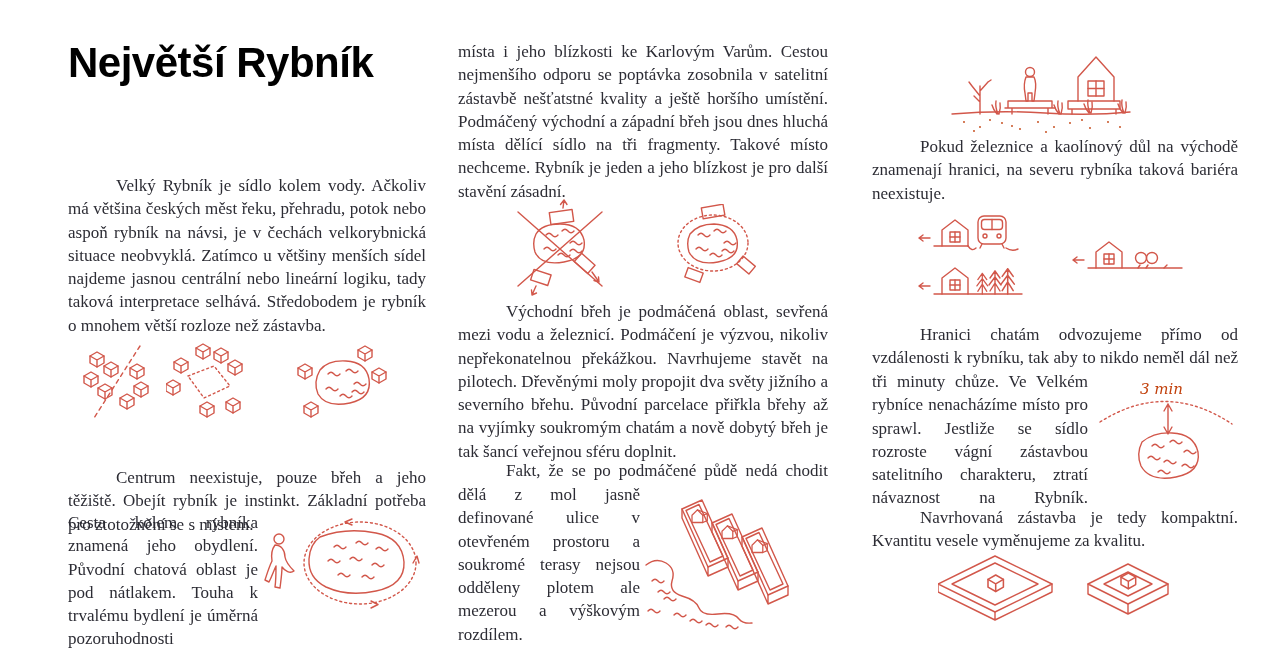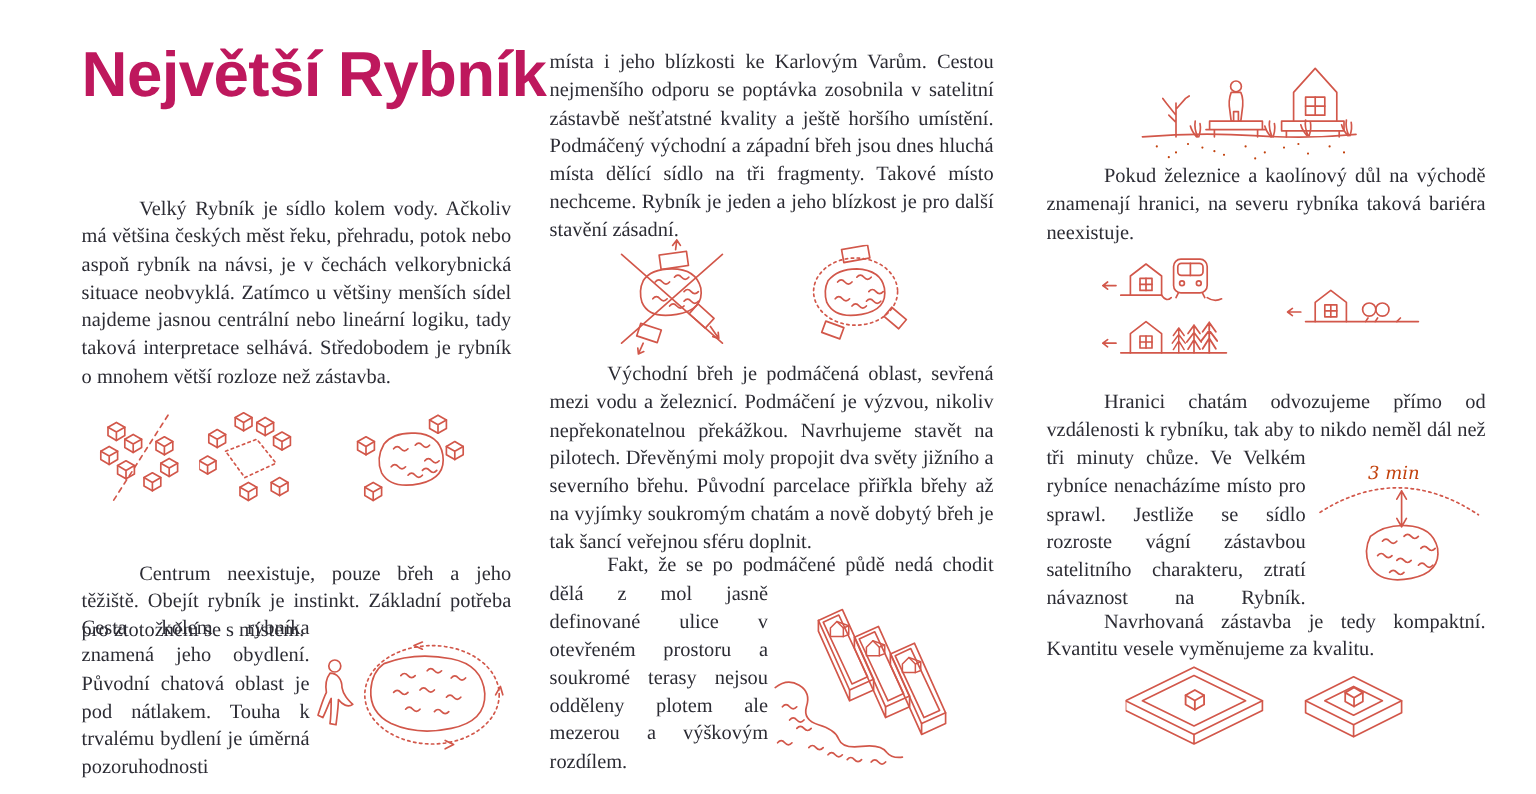--- a/index.html
+++ b/index.html
@@ -6,23 +6,23 @@
   .page{position:relative;width:1280px;height:662px;background:#ffffff;overflow:hidden;
         font-family:"Liberation Serif",serif;color:#2c2c34;}
   .col{position:absolute;top:0;height:662px;}
   #col1{left:68px;width:358px;}
   #col2{left:458px;width:370px;}
   #col3{left:872px;width:366px;}
   .blk{position:absolute;left:0;width:100%;}
   p{margin:0;font-size:17px;line-height:23.3px;text-align:justify;}
   .ind{text-indent:48px;}
   .jlast{text-align-last:justify;}
-  .ttl{font-family:"Liberation Sans",sans-serif;font-weight:700;font-size:53px;
-       line-height:46px;color:#be185d;letter-spacing:-0.5px;white-space:nowrap;}
-  .row{display:flex;align-items:center;}
+  .ttl{font-family:"Liberation Sans",sans-serif;font-weight:700;font-size:42px;
+       line-height:46px;color:#000000;letter-spacing:-0.5px;white-space:nowrap;}
+  .row{display:flex;align-items:flex-start;}
   .sk{color:#c2410c;}
   .sk svg{display:block;stroke:#d2574a;fill:none;stroke-width:1.4;
           stroke-linecap:round;stroke-linejoin:round;}
   .abs{position:absolute;}
   .narrow{flex:0 0 auto;}
 </style>
 </head>
 <body>
 
 <svg width="0" height="0" style="position:absolute">
@@ -49,21 +49,21 @@
     </g>
     <path id="larr" d="M12,0 H1 M1,0 L5,-3 M1,0 L5,3"></path>
   </defs>
 </svg>
 
 <div class="page">
 
   <div class="col" id="col1">
     <div class="blk ttl" style="top:40px">Největší Rybník</div>
 
-    <p class="blk ind" style="top:162px">Velký Rybník je sídlo kolem vody. Ačkoliv má většina českých měst řeku, přehradu, potok nebo aspoň rybník na návsi, je v čechách velkorybnická situace neobvyklá. Zatímco u většiny menších sídel najdeme jasnou centrální nebo lineární logiku, tady taková interpretace selhává. Středobodem je rybník o mnohem větší rozloze než zástavba.</p>
+    <p class="blk ind" style="top:174px">Velký Rybník je sídlo kolem vody. Ačkoliv má většina českých měst řeku, přehradu, potok nebo aspoň rybník na návsi, je v čechách velkorybnická situace neobvyklá. Zatímco u většiny menších sídel najdeme jasnou centrální nebo lineární logiku, tady taková interpretace selhává. Středobodem je rybník o mnohem větší rozloze než zástavba.</p>
 
     <div class="blk sk" style="top:336px;height:102px">
       <svg class="abs" style="left:14px;top:6px" width="68" height="80" viewBox="0 0 68 80">
         <path d="M58,4 L12,76" stroke-dasharray="4 4"></path>
         <use href="#cube" x="8" y="10"></use>
           <use href="#cube" x="22" y="20"></use>
         <use href="#cube" x="2" y="30"></use>
           <use href="#cube" x="16" y="42"></use>
         <use href="#cube" x="48" y="22"></use>
           <use href="#cube" x="52" y="40"></use>

